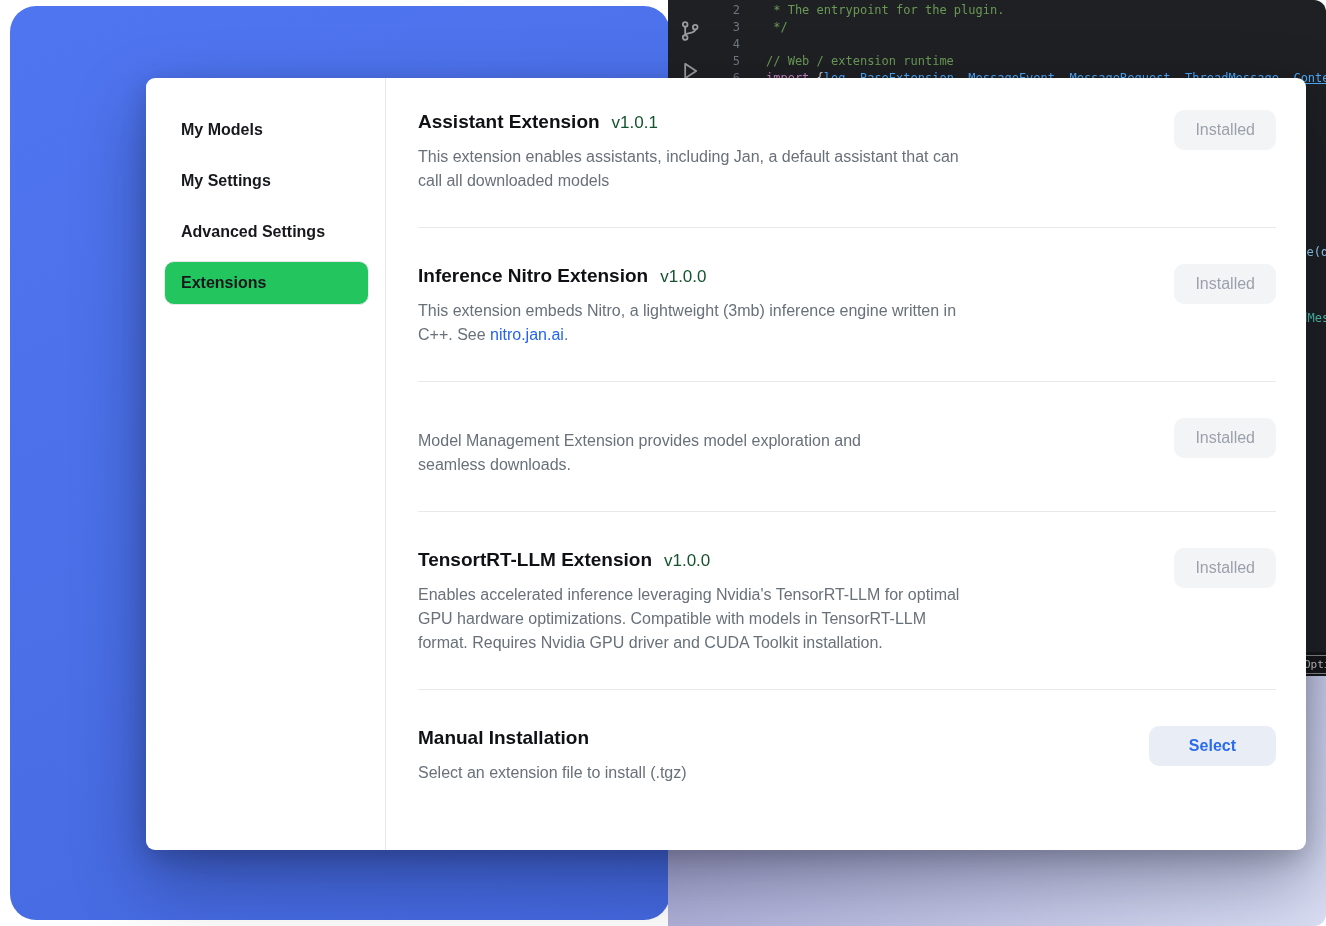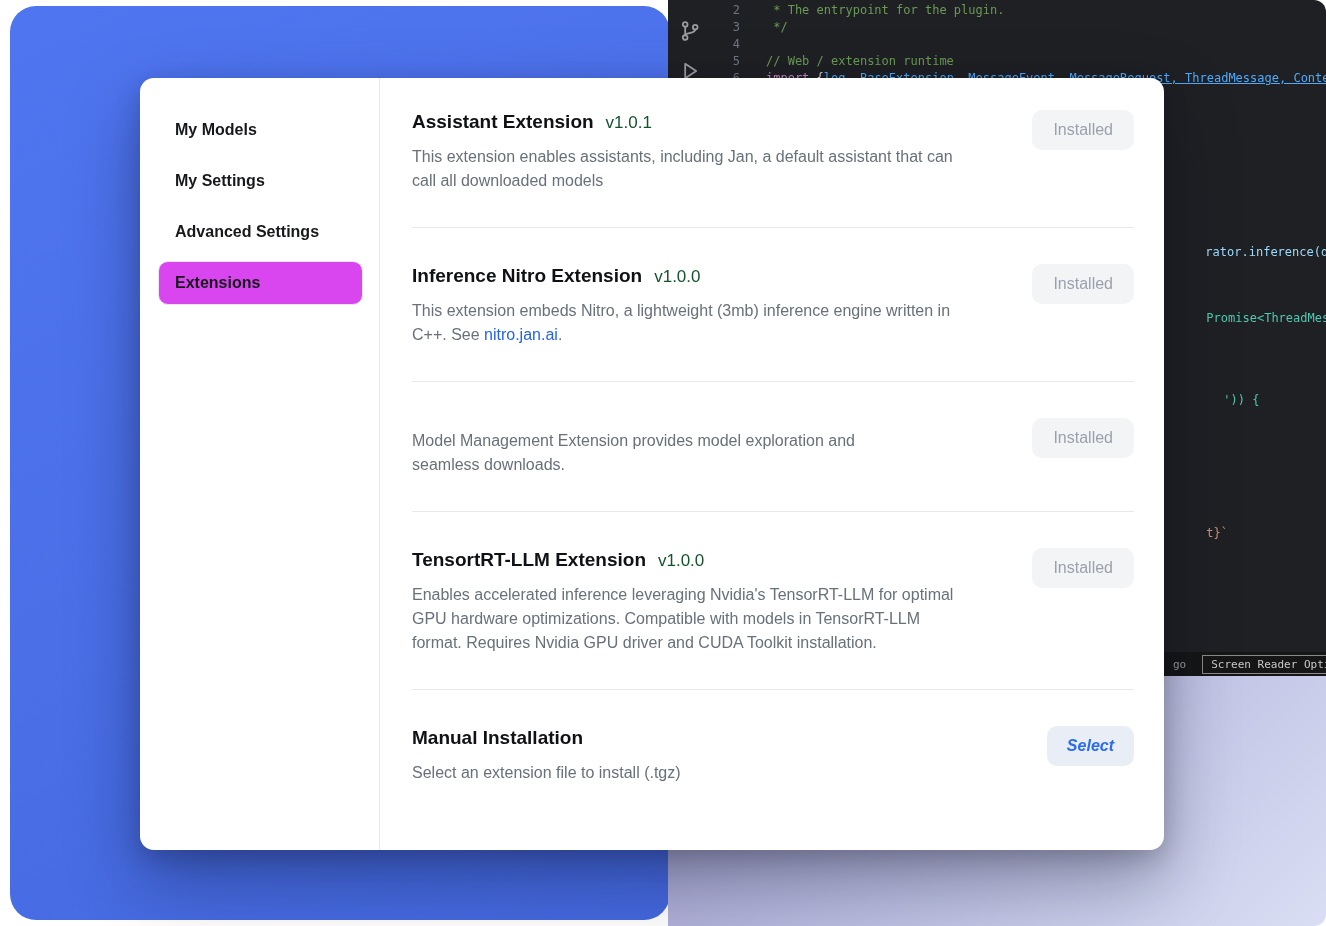--- a/index.html
+++ b/index.html
@@ -39,45 +39,45 @@
                 font-size:11px; color:#9d9d9d; white-space:nowrap; }
   .status-left { margin-left:505px; }
   .status-badge { margin-left:16px; border:1px solid #8a8a8a; color:#c8c8c8;
                   padding:2px 8px; }
 
   
   .lavender { position:absolute; left:668px; top:676px; width:658px; height:250px;
               background:linear-gradient(135deg,#a19ecb 0%, #b6b8dd 40%, #d9def4 100%); }
 
   
-  .modal { position:absolute; left:140px; top:78px; width:1024px; height:772px;
-           background:#ffffff; border-radius:14px; display:flex; overflow:hidden;
+  .modal { position:absolute; left:146px; top:78px; width:1160px; height:772px;
+           background:#ffffff; border-radius:9px; display:flex; overflow:hidden;
            box-shadow:0 30px 70px rgba(10,15,40,.35), 0 8px 24px rgba(0,0,0,.18); }
 
   .sidebar { width:240px; flex:0 0 240px; border-right:1px solid #e7e8ea; padding-top:30px; }
   .nav-item { margin:0 16px 7px 18px; height:44px; display:flex; align-items:center;
               padding:0 16px; border-radius:10px; font-size:16px; font-weight:700;
               color:#17181c; cursor:pointer; border:1px solid transparent; }
-  .nav-item.active { background:#d946ef; border-color:#e9e9ec;text-align:right; }
+  .nav-item.active { background:#22c55e; border-color:#e9e9ec;text-align:right; }
 
   .content { flex:1; padding:32px 30px 0 32px; overflow:hidden; }
   .ext-item { display:flex; justify-content:space-between; align-items:flex-start;
               padding-bottom:34px; border-bottom:1px solid #e8e9eb; margin-bottom:36px; }
   .ext-item.last { border-bottom:none; padding-bottom:0; margin-bottom:0; }
   .ext-info { max-width:545px; }
   .title-row { display:flex; align-items:baseline; gap:12px; }
   .ext-title { font-size:19px; font-weight:700; color:#101114; line-height:24px; }
   .ext-version { font-size:17px; font-weight:400; color:#14532d; }
   .desc { margin-top:11px; font-size:16px; line-height:24px; color:#68707a; }
   .link { color:#2563eb; text-decoration:none; cursor:pointer; }
 
   .btn { border:none; border-radius:10px; font-size:16px; cursor:pointer;
          font-family:"Liberation Sans","DejaVu Sans",sans-serif; white-space:nowrap; }
   .btn-installed { background:#f3f4f6; color:#9ba1ac; font-weight:500; padding:11px 21px; }
-  .btn-select { background:#e9edf5; color:#2b6bed; font-weight:700; padding:11px 20px;font-style:italic; }
+  .btn-select { background:#e9edf5; color:#2b6bed; font-weight:700; padding:11px 40px; }
 </style>
 </head>
 <body>
 
 <div class="canvas">
 
   <div class="blue-panel"></div>
 
   <div class="editor">
     <div class="activity-bar">

